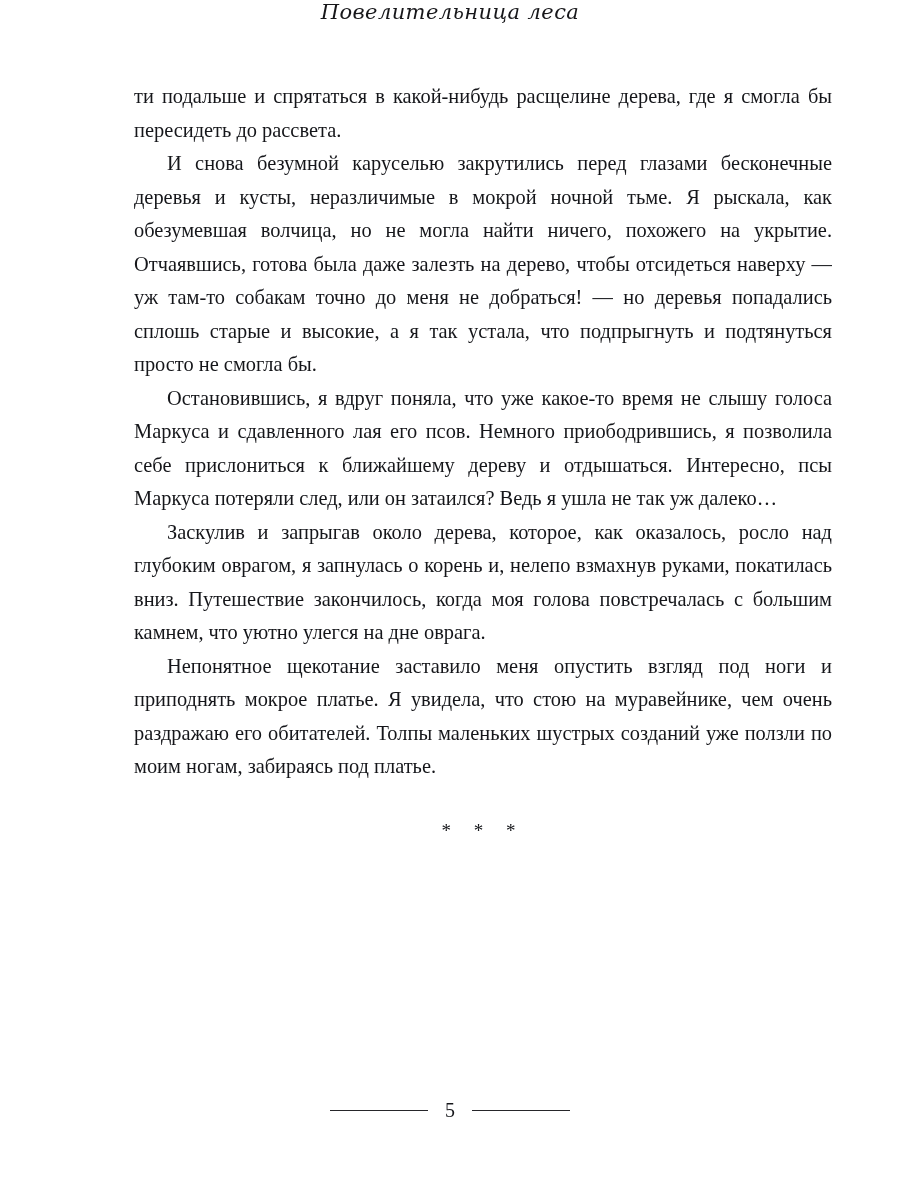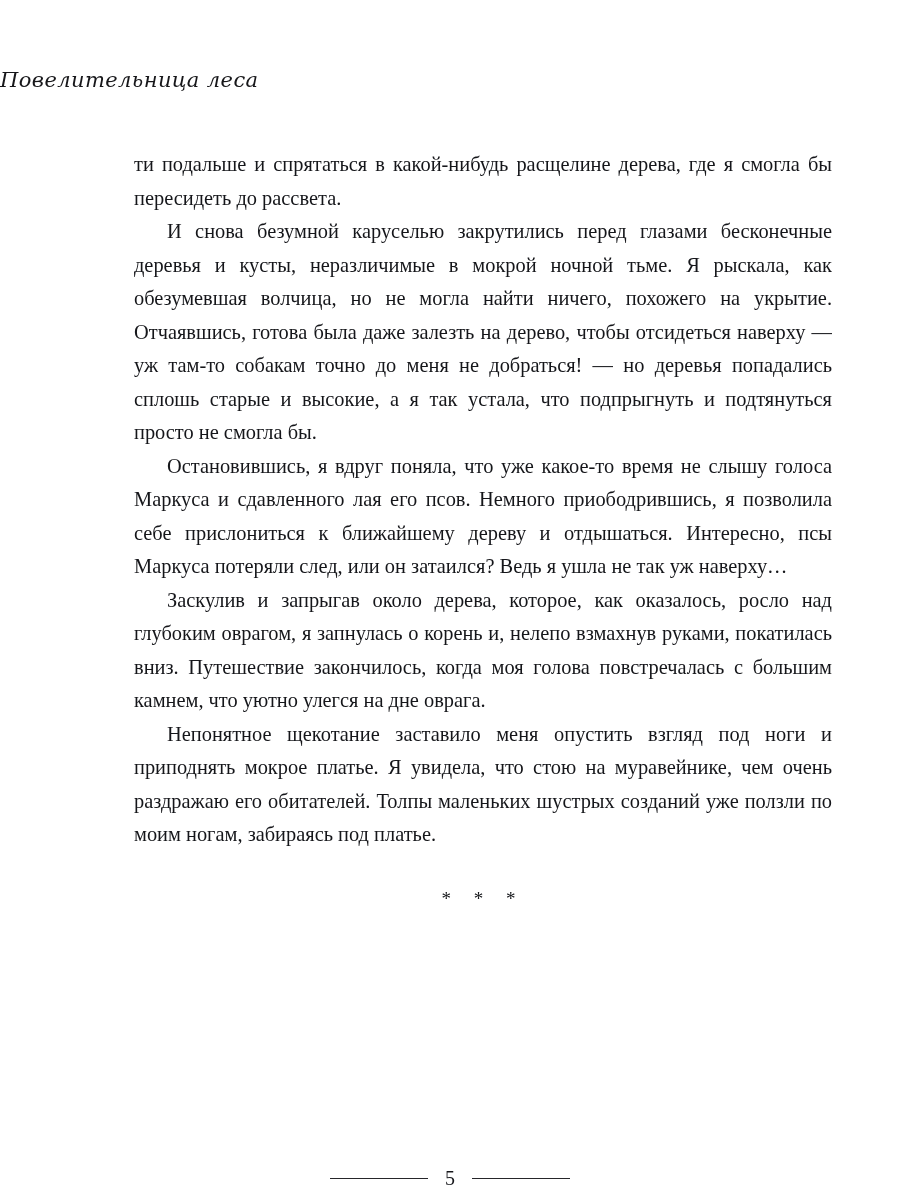--- a/index.html
+++ b/index.html
@@ -16,27 +16,26 @@
     overflow: hidden;
   }
   .page {
     width: 900px;
     height: 1200px;
     box-sizing: border-box;
     padding: 0;
     position: relative;
   }
   .running-head {
-    text-align: left;
+    text-align: center;
     font-family: "DejaVu Serif", "Liberation Serif", serif;
     font-style: italic;
     font-size: 21px;
     letter-spacing: 0.4px;
     color: #17171a;
-    margin-top: 68px;
   }
   .body-text {
     margin: 56px 68px 0 134px;
     font-size: 20.4px;
     line-height: 33.5px;
     text-align: justify;
     color: #15161a;
   }
   .body-text p {
     margin: 0;
@@ -76,21 +75,21 @@
 </head>
 <body>
 
 <div class="page">
 
   <div class="running-head">Повелительница леса</div>
 
   <div class="body-text">
     <p>ти подальше и спрятаться в какой-нибудь расщелине дерева, где я смогла бы пересидеть до рассвета.</p>
     <p class="indent">И снова безумной каруселью закрутились перед глазами бесконечные деревья и кусты, неразличимые в мокрой ночной тьме. Я рыскала, как обезумевшая волчица, но не могла найти ничего, похожего на укрытие. Отчаявшись, готова была даже залезть на дерево, чтобы отсидеться наверху — уж там-то собакам точно до меня не добраться! — но деревья попадались сплошь старые и высокие, а я так устала, что подпрыгнуть и подтянуться просто не смогла бы.</p>
-    <p class="indent">Остановившись, я вдруг поняла, что уже какое-то время не слышу голоса Маркуса и сдавленного лая его псов. Немного приободрившись, я позволила себе прислониться к ближайшему дереву и отдышаться. Интересно, псы Маркуса потеряли след, или он затаился? Ведь я ушла не так уж наверху…</p>
+    <p class="indent">Остановившись, я вдруг поняла, что уже какое-то время не слышу голоса Маркуса и сдавленного лая его псов. Немного приободрившись, я позволила себе прислониться к ближайшему дереву и отдышаться. Интересно, псы Маркуса потеряли след, или он затаился? Ведь я ушла не так уж далеко…</p>
     <p class="indent">Заскулив и запрыгав около дерева, которое, как оказалось, росло над глубоким оврагом, я запнулась о корень и, нелепо взмахнув руками, покатилась вниз. Путешествие закончилось, когда моя голова повстречалась с большим камнем, что уютно улегся на дне оврага.</p>
     <p class="indent">Непонятное щекотание заставило меня опустить взгляд под ноги и приподнять мокрое платье. Я увидела, что стою на муравейнике, чем очень раздражаю его обитателей. Толпы маленьких шустрых созданий уже ползли по моим ногам, забираясь под платье.</p>
 
     <div class="scene-break">* * *</div>
 
   </div>
 
   <div class="footer">
     <div class="rule"></div>
     <div class="page-number">5</div>

